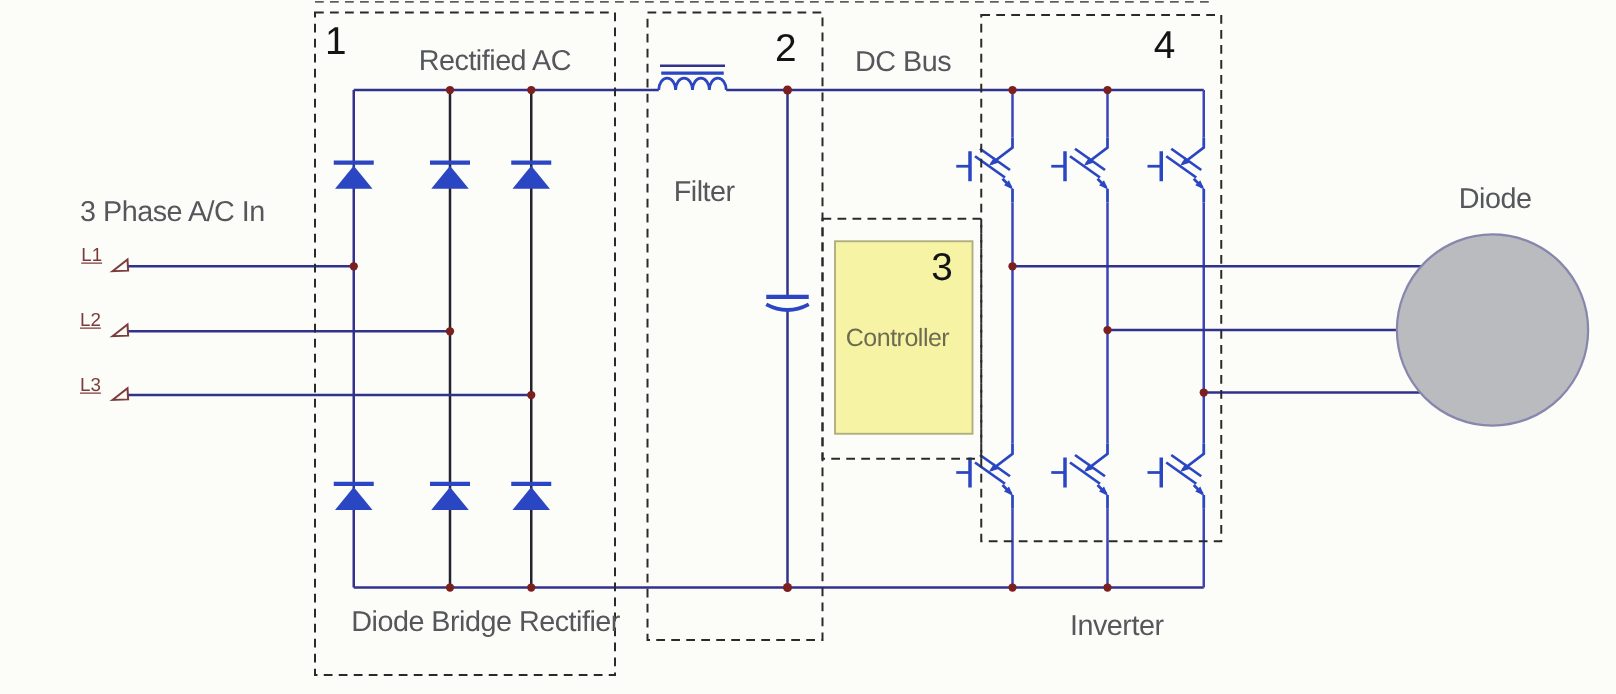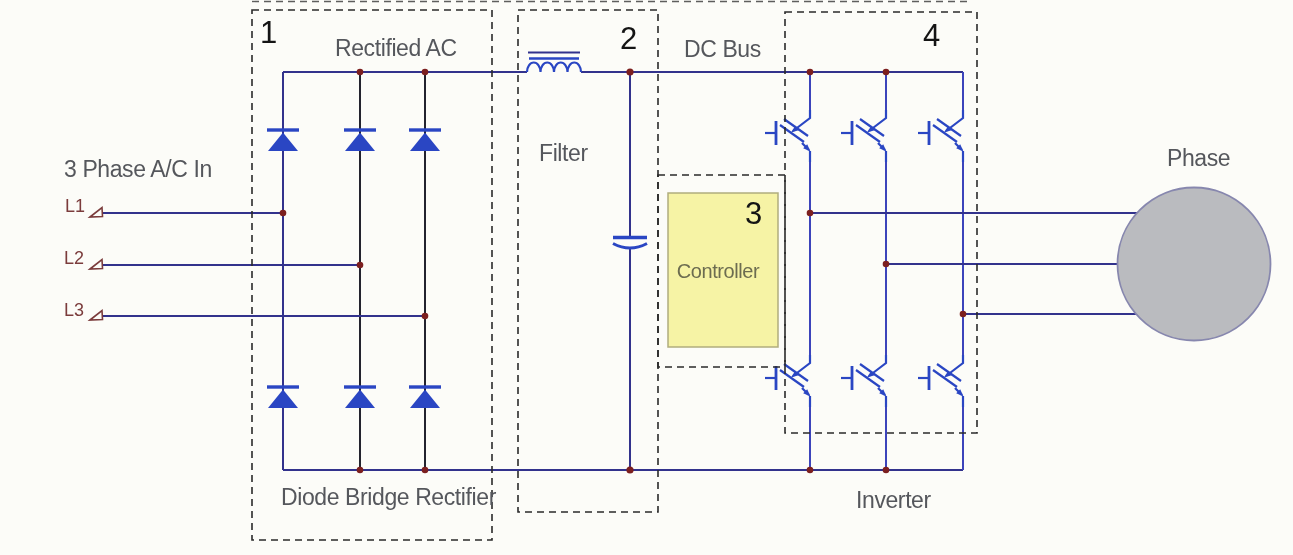--- a/index.html
+++ b/index.html
@@ -13,21 +13,21 @@
   .lbl{
     position:absolute;white-space:nowrap;line-height:1;
     color:var(--label_gray,#55575c);font-size:23px;letter-spacing:-0.4px;
   }
   .num{
     position:absolute;white-space:nowrap;line-height:1;
     color:var(--number_black,#141414);font-size:31px;letter-spacing:-1px;
   }
   .llab{
     position:absolute;white-space:nowrap;line-height:1;
-    color:var(--l_label,#7b3c3c);font-size:18px;
+    color:var(--l_label,#7b3c3c);font-size:15px;text-decoration:underline;
   }
   .ctrl-lbl{
     position:absolute;line-height:1;text-align:center;
     color:var(--controller_text,#6c6c50);font-size:20px;letter-spacing:-0.4px;
   }
   
   .wire{stroke:var(--wire,#32328c);stroke-width:2;fill:none;}
   .wireb{stroke:var(--wire_black,#23232e);stroke-width:2;fill:none;}
   .leg{stroke:var(--wire_bright,#3c44bb);stroke-width:2;fill:none;}
   .dash{fill:none;stroke:var(--box_dash,#2a2a2a);stroke-width:1.6;stroke-dasharray:7 5;}
@@ -161,20 +161,20 @@
 <div class="lbl" style="left:539px;top:142px">Filter</div>
 
 <div class="lbl" style="left:684px;top:38px">DC Bus</div>
 
 <div class="num" style="left:745px;top:198px">3</div>
 <div class="ctrl-lbl" style="left:668px;top:261px;width:100px">Controller</div>
 
 <div class="num" style="left:923px;top:20px">4</div>
 <div class="lbl" style="left:856px;top:489px">Inverter</div>
 
-<div class="lbl" style="left:1167px;top:147px">Phase</div>
+<div class="lbl" style="left:1167px;top:147px">Diode</div>
 
 <div class="lbl" style="left:64px;top:158px">3 Phase A/C In</div>
 <div class="llab" style="left:65px;top:197px">L1</div>
 <div class="llab" style="left:64px;top:249px">L2</div>
 <div class="llab" style="left:64px;top:301px">L3</div>
 
 </div>
 
 </body></html>

